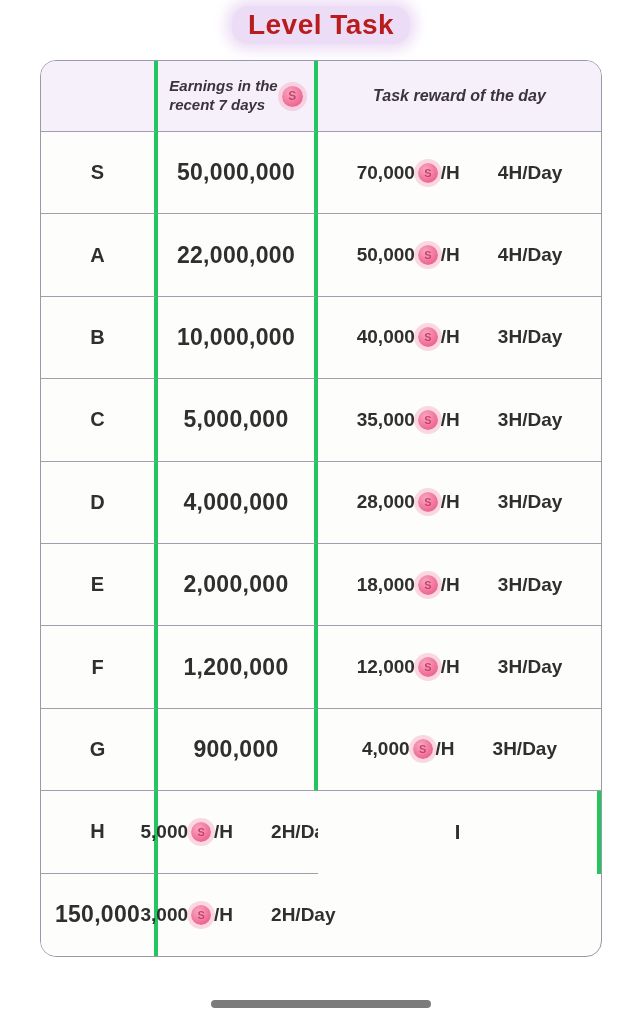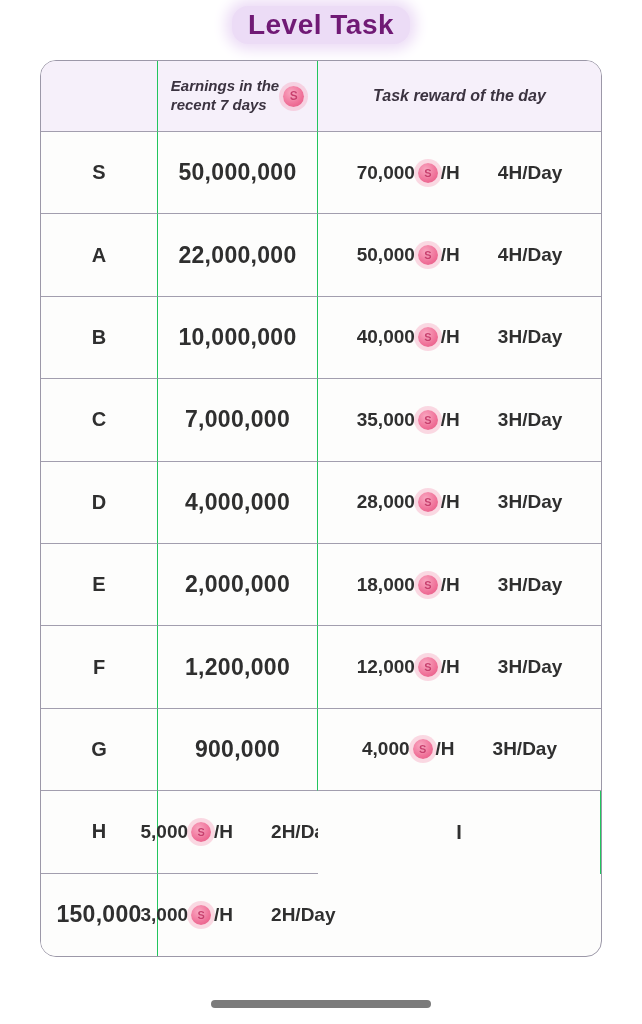--- a/index.html
+++ b/index.html
@@ -21,21 +21,21 @@
     left:0;
     width:100%;
     text-align:center;
   }
   .page-title{
     display:inline-block;
     padding:3px 16px;
     border-radius:16px;
     background:#ecdcf6;
     box-shadow:0 0 14px 6px #ecdcf6;
-    color:#701a75;
+    color:#b91c1c;
     font-size:28px;
     font-weight:800;
     letter-spacing:0.5px;
   }
   
   .table-wrap{
     position:absolute;
     left:40px;
     top:60px;
     width:562px;
@@ -47,21 +47,21 @@
     background:#fdfdfc;
   }
   .grid{
     display:grid;
     grid-template-columns:117px 160px 1fr;
     grid-template-rows:71px repeat(10, 1fr);
     width:100%;
     height:100%;
   }
   .cell{
-    border-right:1px solid #22c55e;
+    border-right:4px solid #22c55e;
     border-bottom:1px solid #a29eae;
     display:flex;
     align-items:center;
     justify-content:center;
     background:#fdfdfc;
     color:#2f2f2f;
     box-sizing:border-box;
   }
   .cell.last-col{border-right:none;}
   .cell.last-row{border-bottom:none;}
@@ -180,21 +180,21 @@
         <div class="cell earnings-cell">10,000,000</div>
         <div class="cell reward-cell last-col">
           <span class="rate-group">
             <span>40,000</span>
             <span class="coin coin-sm">S</span>
             <span>/H</span>
           </span>
           <span>3H/Day</span>
         </div>
         <div class="cell level-cell">C</div>
-        <div class="cell earnings-cell">7,000,000</div>
+        <div class="cell earnings-cell">5,000,000</div>
         <div class="cell reward-cell last-col">
           <span class="rate-group">
             <span>35,000</span>
             <span class="coin coin-sm">S</span>
             <span>/H</span>
           </span>
           <span>3H/Day</span>
         </div>
         <div class="cell level-cell">D</div>
         <div class="cell earnings-cell">4,000,000</div>

